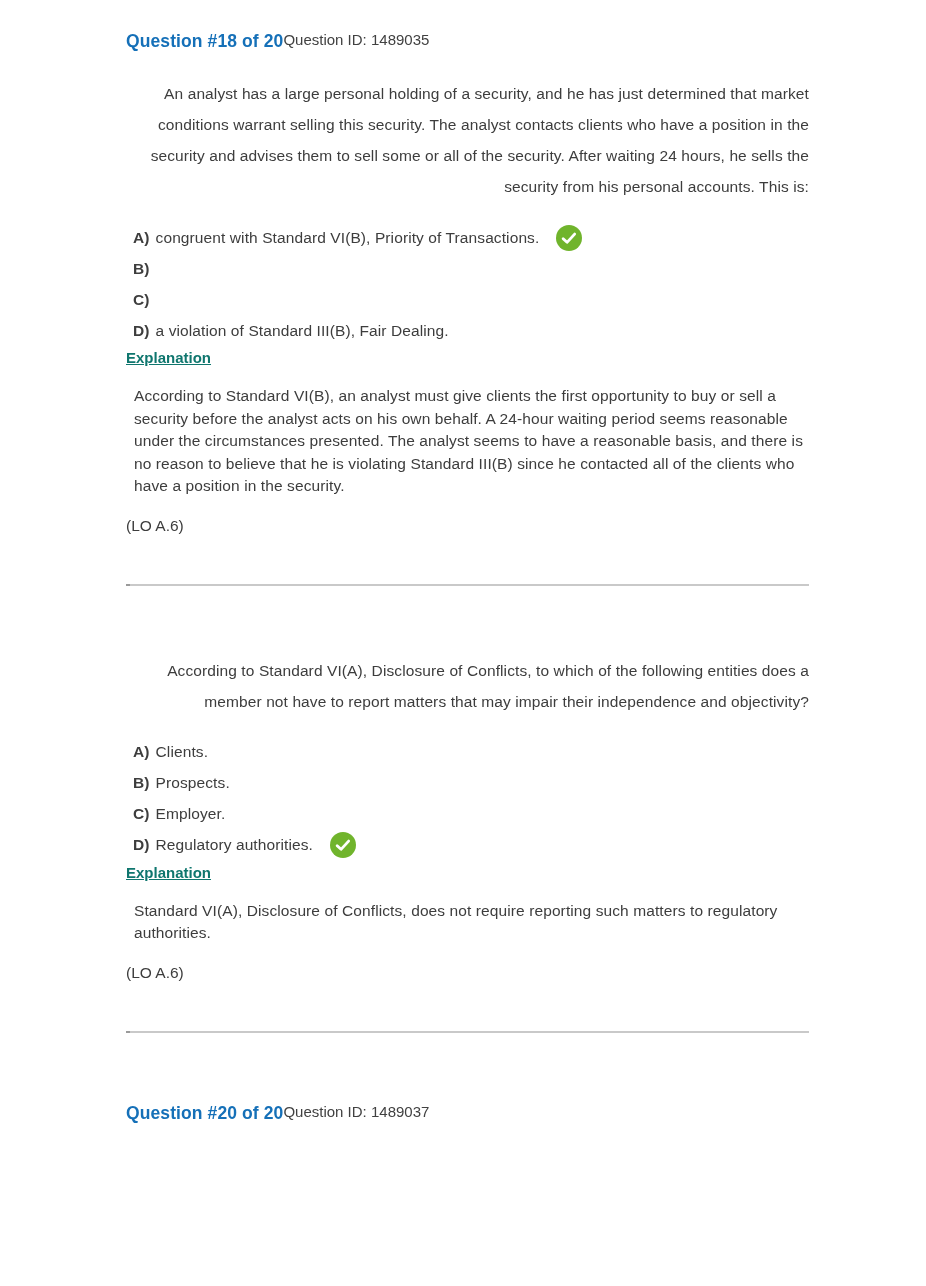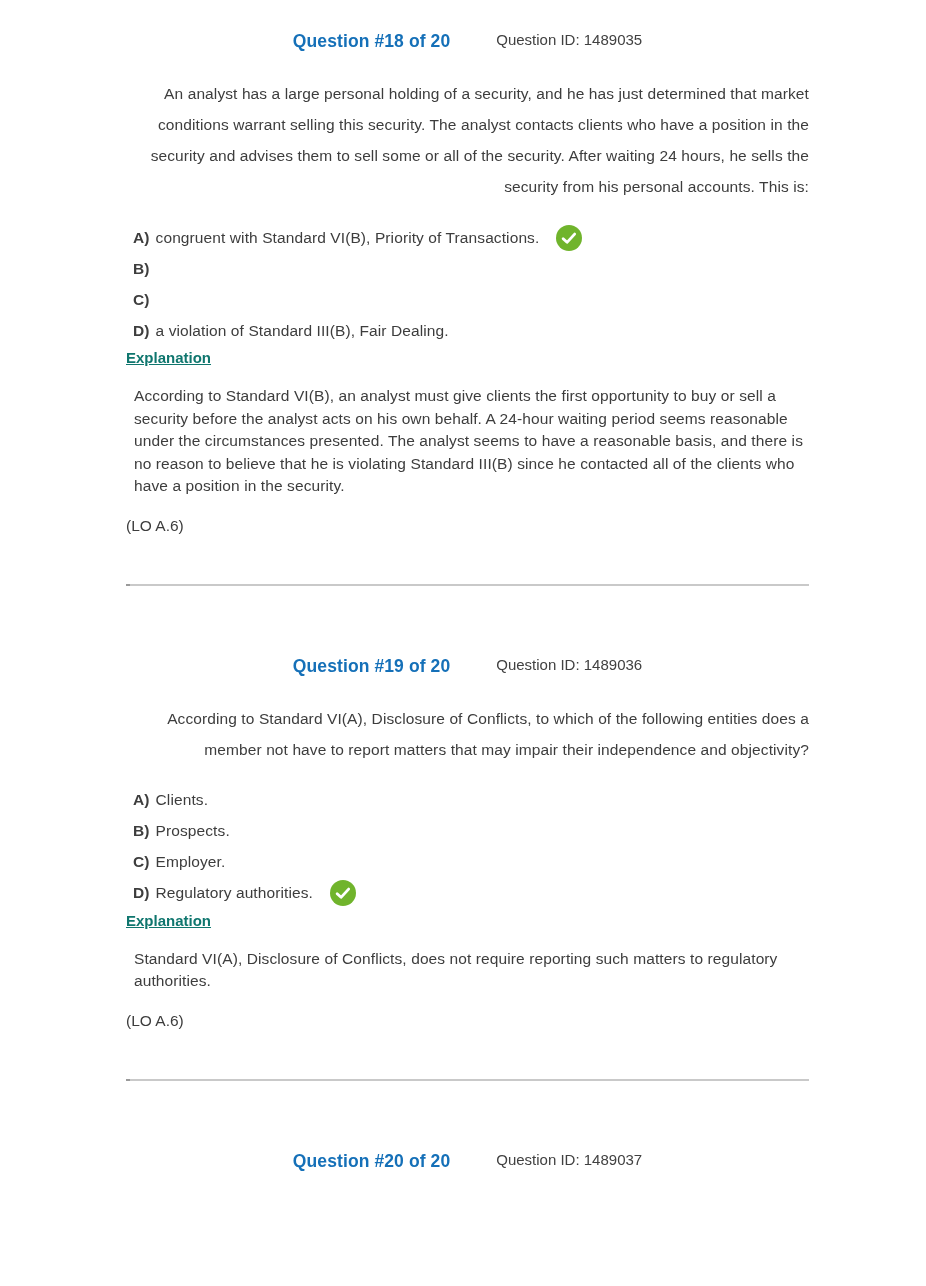--- a/index.html
+++ b/index.html
@@ -14,23 +14,22 @@
   .page {
     width: 926px;
     height: 1286px;
     box-sizing: border-box;
     padding: 30px 117px 0 126px;
     background: #ffffff;
     overflow: hidden;
   }
   .q-header {
     display: flex;
-    justify-content: center;
+    justify-content: flex-start;
     align-items: flex-start;
-    gap: 46px;
   }
   .q-title {
     margin: 0;
     font-size: 17.5px;
     line-height: 23px;
     font-weight: 700;
     color: var(--heading_blue, #1570b8);
     letter-spacing: 0.1px;
   }
   .q-id {
@@ -143,24 +142,20 @@
         <span>a violation of Standard III(B), Fair Dealing.</span>
       </div>
     </div>
     <h3 class="exp-h">Explanation</h3>
     <p class="exp">According to Standard VI(B), an analyst must give clients the first opportunity to buy or sell a security before the analyst acts on his own behalf. A 24-hour waiting period seems reasonable under the circumstances presented. The analyst seems to have a reasonable basis, and there is no reason to believe that he is violating Standard III(B) since he contacted all of the clients who have a position in the security.</p>
     <p class="lo">(LO A.6)</p>
     <div class="divider"></div>
   </section>
 
   <section>
-    <div class="q-header">
-      <h2 class="q-title">Question #19 of 20</h2>
-      <div class="q-id">Question ID: 1489036</div>
-    </div>
     <p class="q-text">According to Standard VI(A), Disclosure of Conflicts, to which of the following entities does a member not have to report matters that may impair their independence and objectivity?</p>
     <div class="options">
       <div class="option">
         <span class="letter">A)</span>
         <span>Clients.</span>
       </div>
       <div class="option">
         <span class="letter">B)</span>
         <span>Prospects.</span>
       </div>

